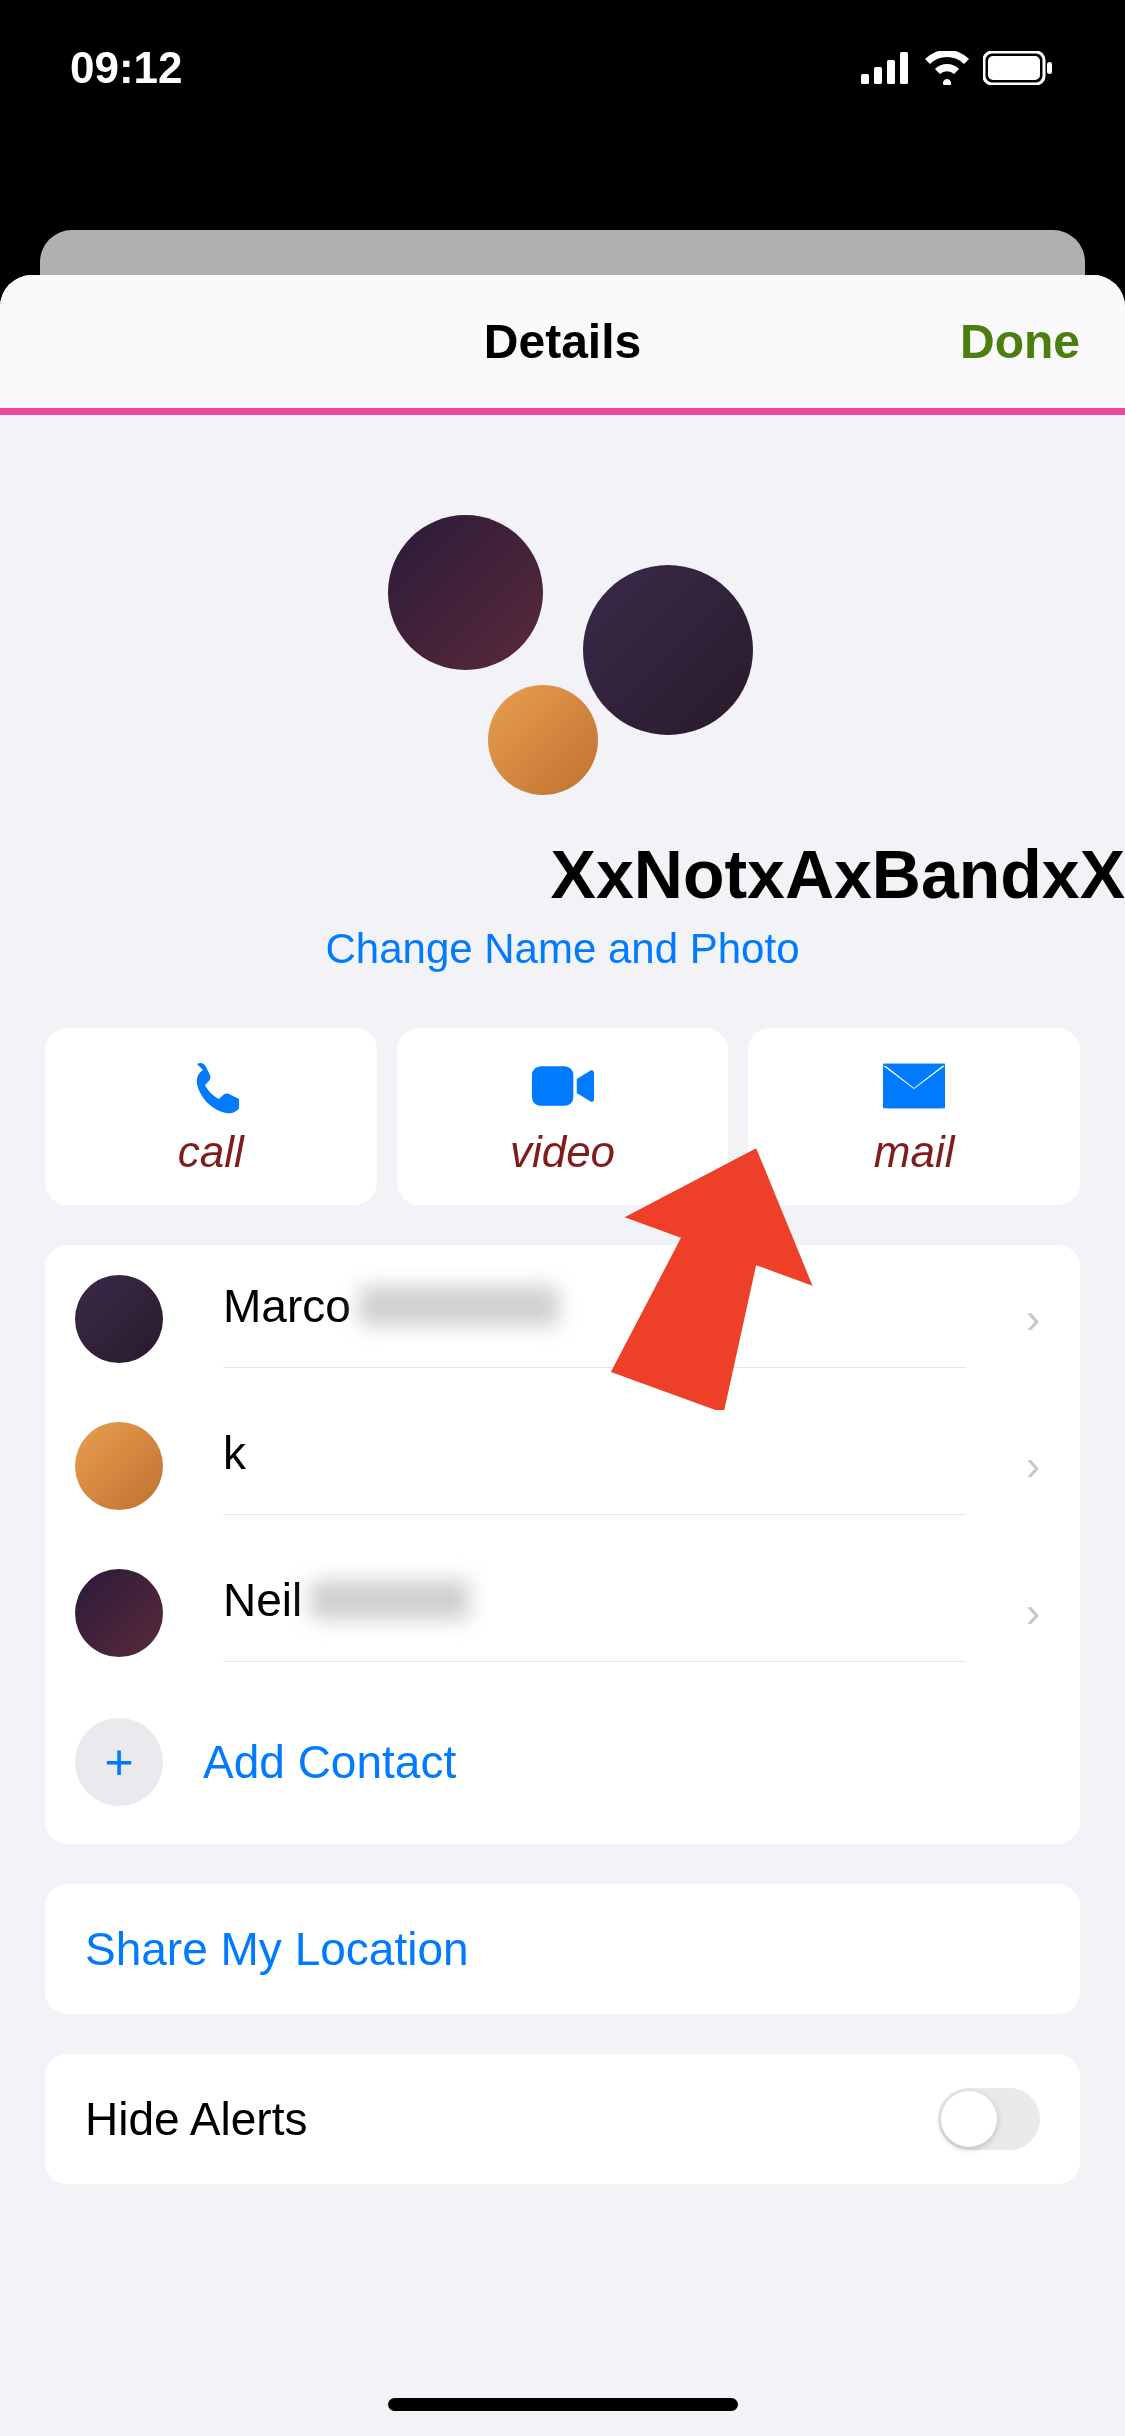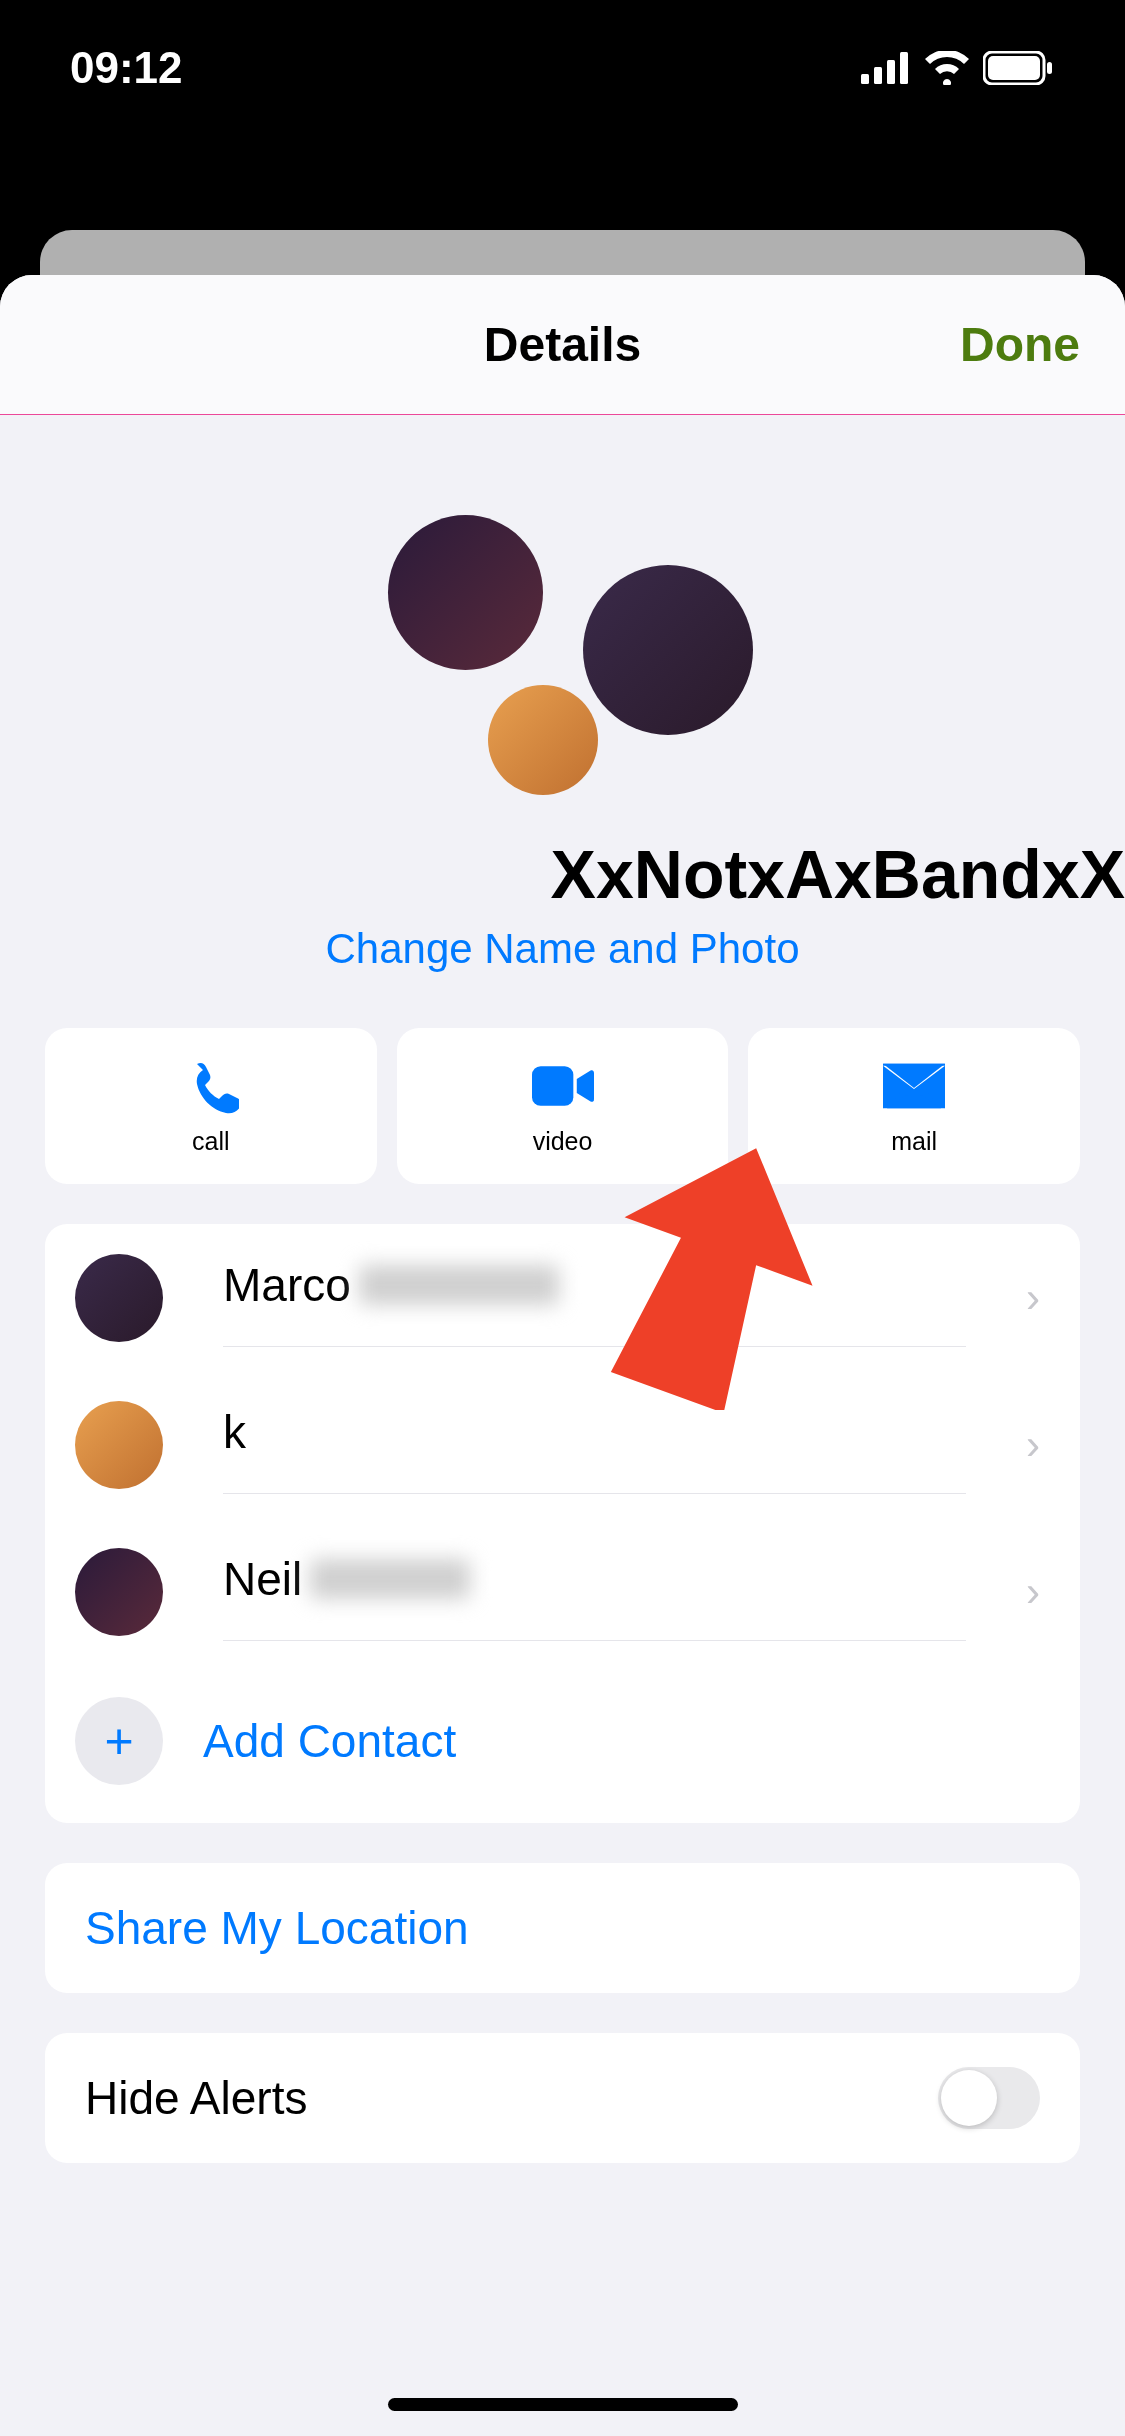--- a/index.html
+++ b/index.html
@@ -40,21 +40,21 @@
       border-radius: 32px 32px 0 0;
       overflow: hidden;
     }
     .nav-header {
       height: 140px;
       background: rgba(250,250,252,0.95);
       display: flex;
       align-items: center;
       justify-content: center;
       position: relative;
-      border-bottom: 1px solid #ec4899;
+      border-bottom: 7px solid #ec4899;
     }
     .nav-title { font-size: 48px; font-weight: 600; }
     .nav-done {
       position: absolute;
       right: 45px;
       font-size: 48px;
       font-weight: 600;
       color: #4d7c0f;
     }
     .content { padding: 0; }
@@ -89,21 +89,21 @@
       flex: 1;
       background: #fff;
       border-radius: 22px;
       padding: 32px 0 28px;
       display: flex;
       flex-direction: column;
       align-items: center;
       gap: 15px;
     }
     .action-icon { width: 62px; height: 52px; display: flex; align-items: center; justify-content: center; }
-    .action-label { font-size: 25px; color: #000000; }
+    .action-label { font-size: 44px; color: #7f1d1d; font-style: italic; }
     .card {
       background: #fff;
       border-radius: 22px;
       margin: 40px 45px 0;
     }
     .member-row {
       display: flex;
       align-items: center;
       padding: 24px 30px;
       gap: 60px;

